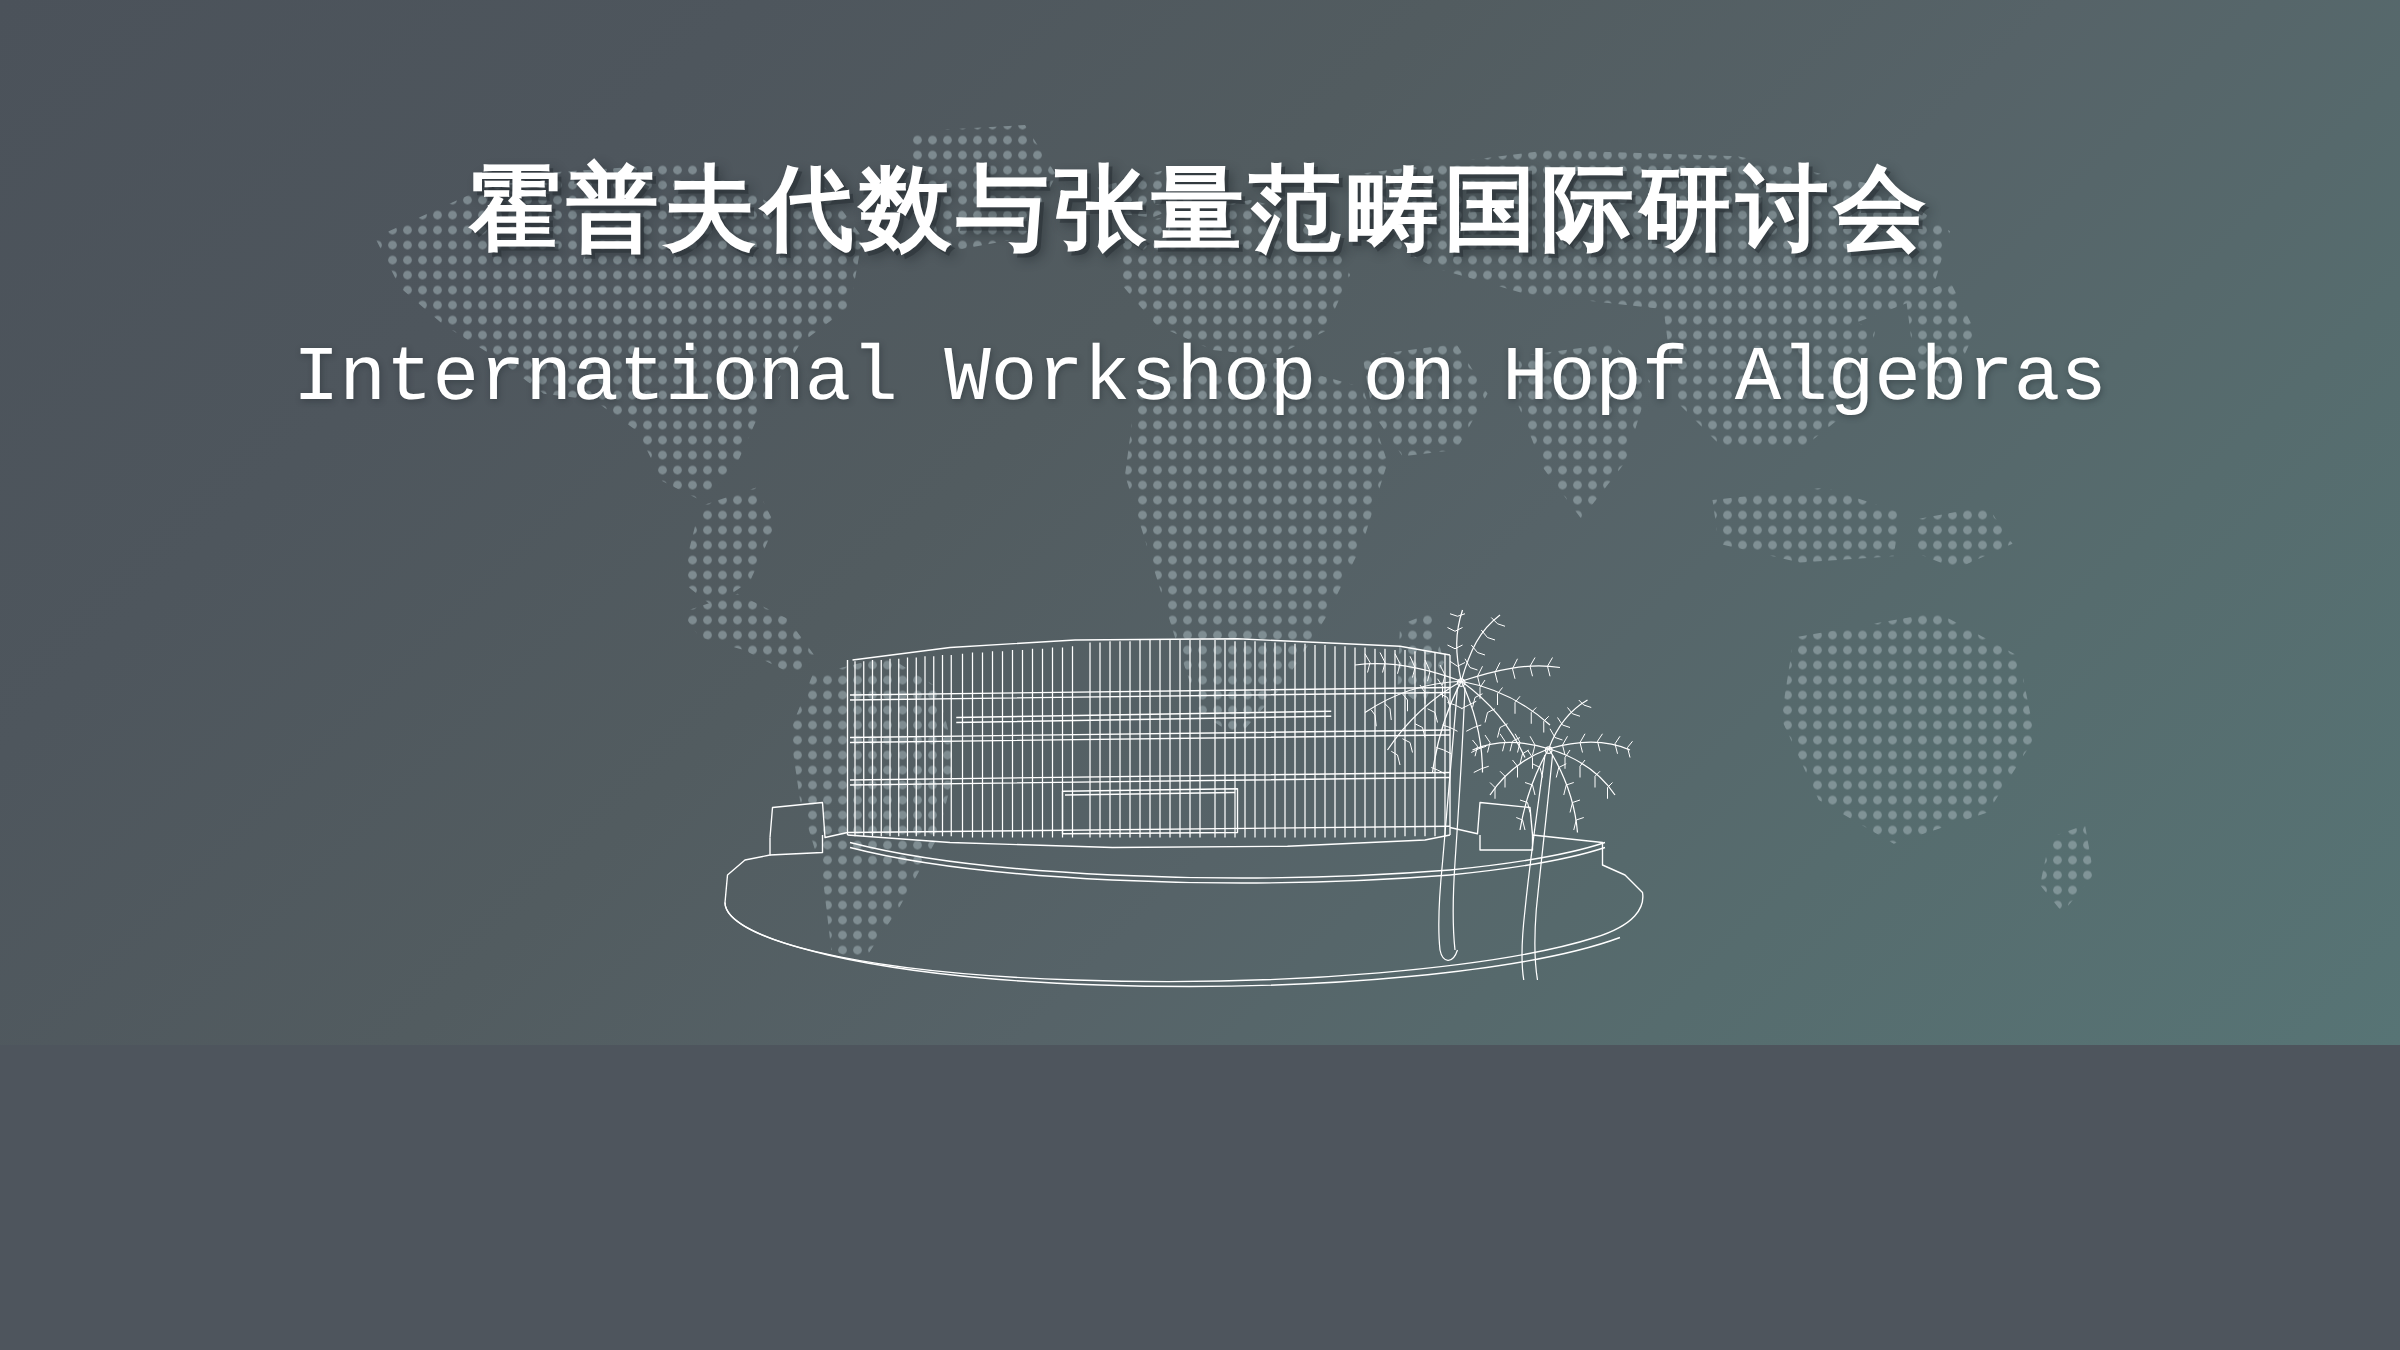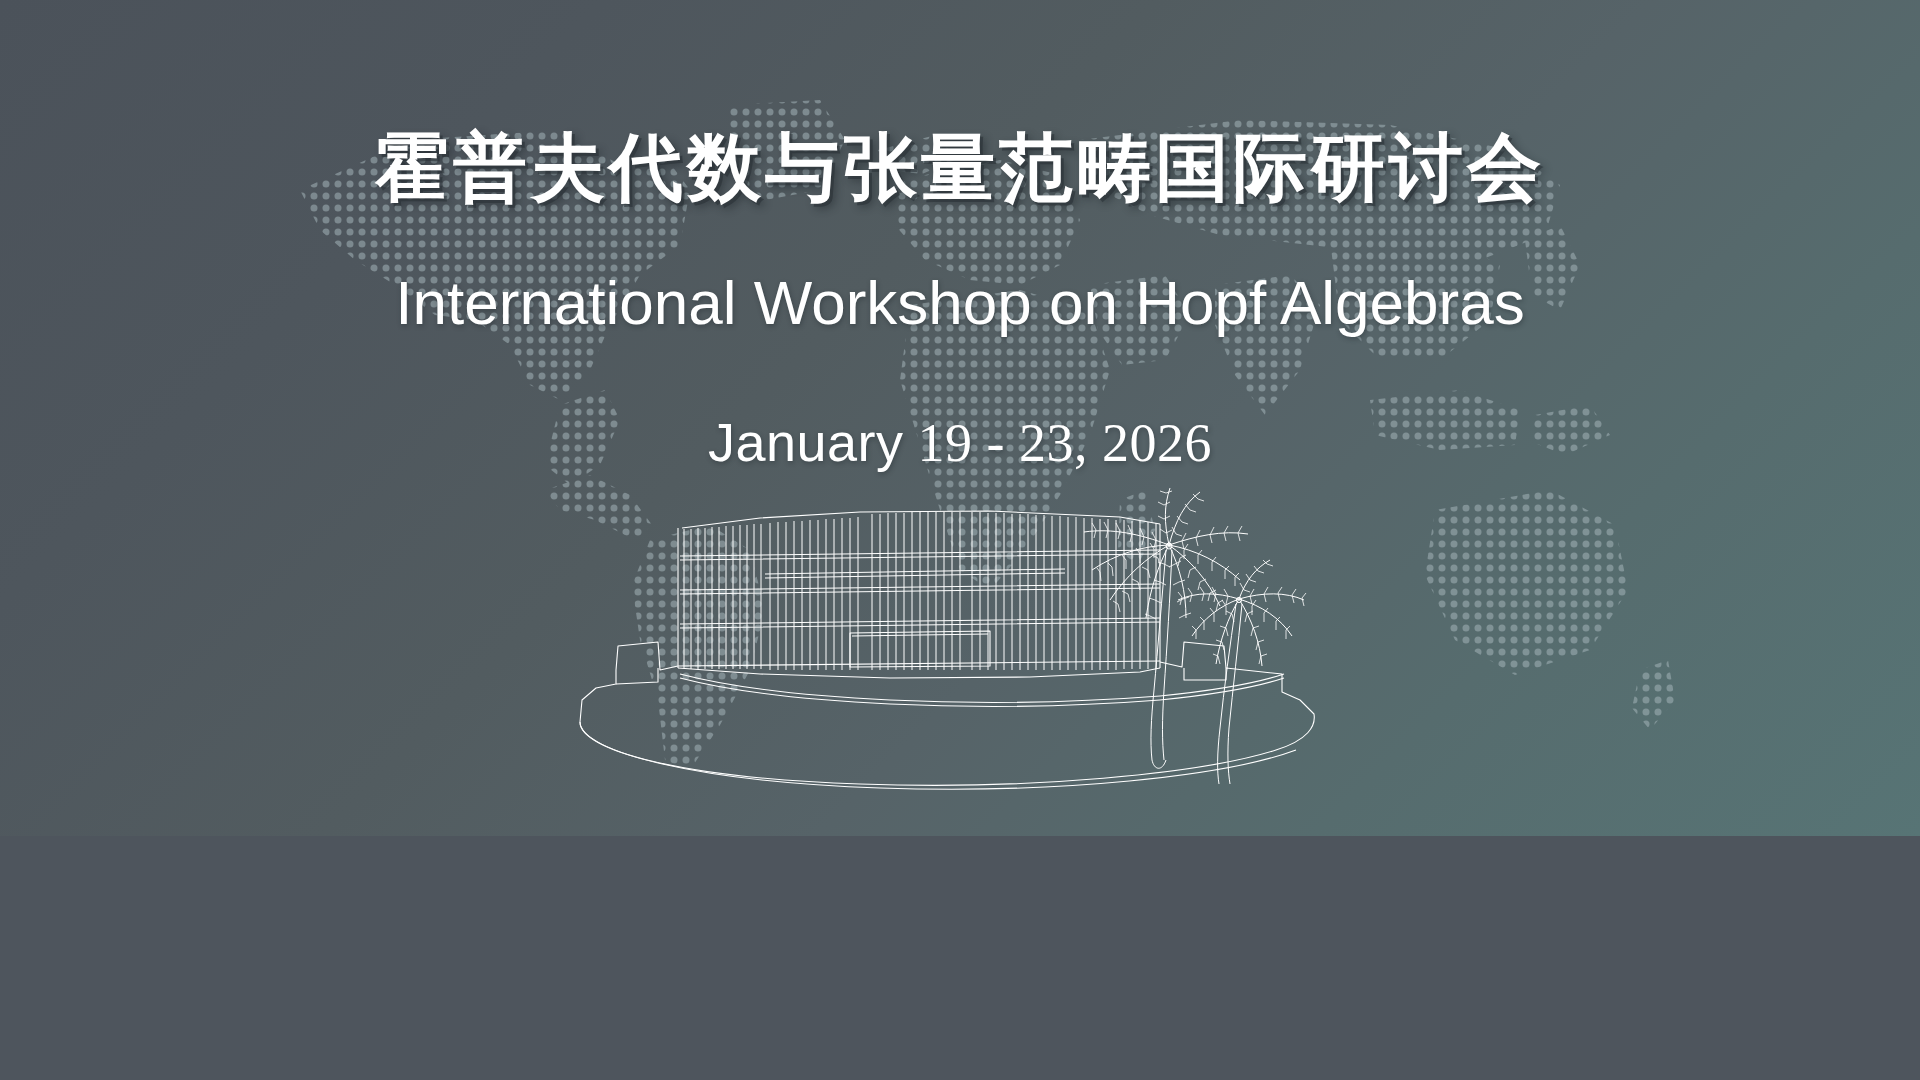--- a/index.html
+++ b/index.html
@@ -66,21 +66,21 @@
     margin-top:56px;
     color:#ffffff;
     font-family:"Liberation Sans", sans-serif;
     font-size:62px;
     font-weight:400;
     line-height:1.25;
     text-align:center;
     max-width:1560px;
     text-shadow:1px 2px 5px rgba(30,38,42,.40);
   }
-  #title-en .ln { display:block; }
+  #title-en .ln { display:block;font-family:Liberation Mono, monospace; }
 
   #dates {
     margin-top:70px;
     color:#ffffff;
     font-size:54px;
     font-weight:400;
     letter-spacing:.5px;
     text-shadow:1px 2px 5px rgba(30,38,42,.40);
     white-space:nowrap;
   }
@@ -349,18 +349,15 @@
   </div>
 
   <div id="content">
 
     <h1 id="title-cn">霍普夫代数与张量范畴国际研讨会</h1>
 
     <h2 id="title-en">
       <span class="ln">International Workshop on Hopf Algebras</span>
     </h2>
 
-    <div id="dates">
-      <span class="month">January</span><span class="daterange">19 - 23, 2026</span>
-    </div>
 
   </div>
 </div>
 
 </body></html>

